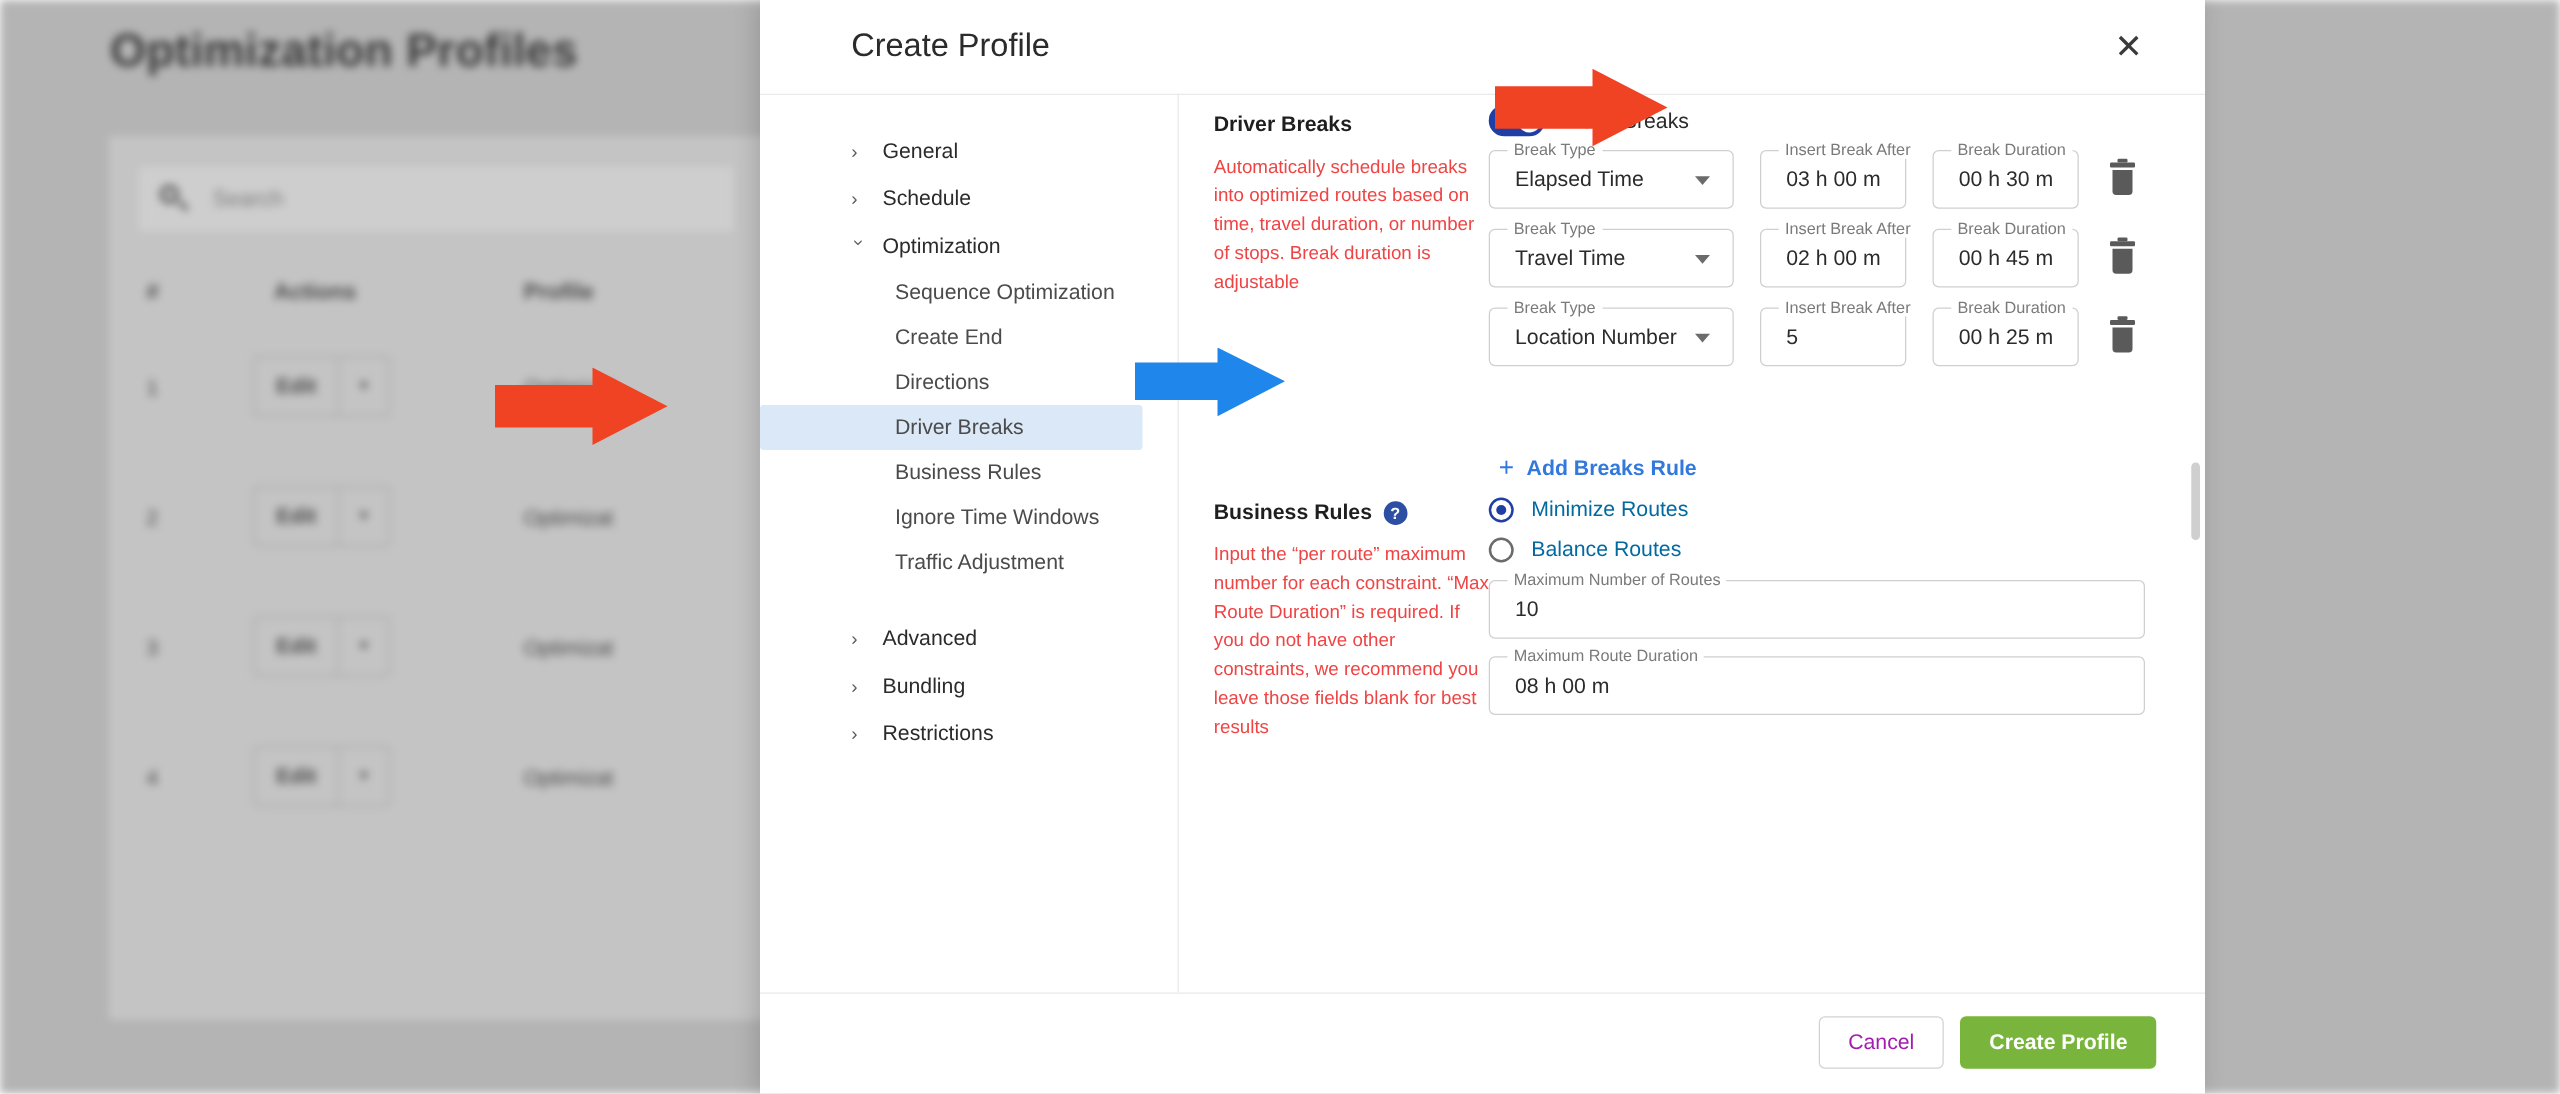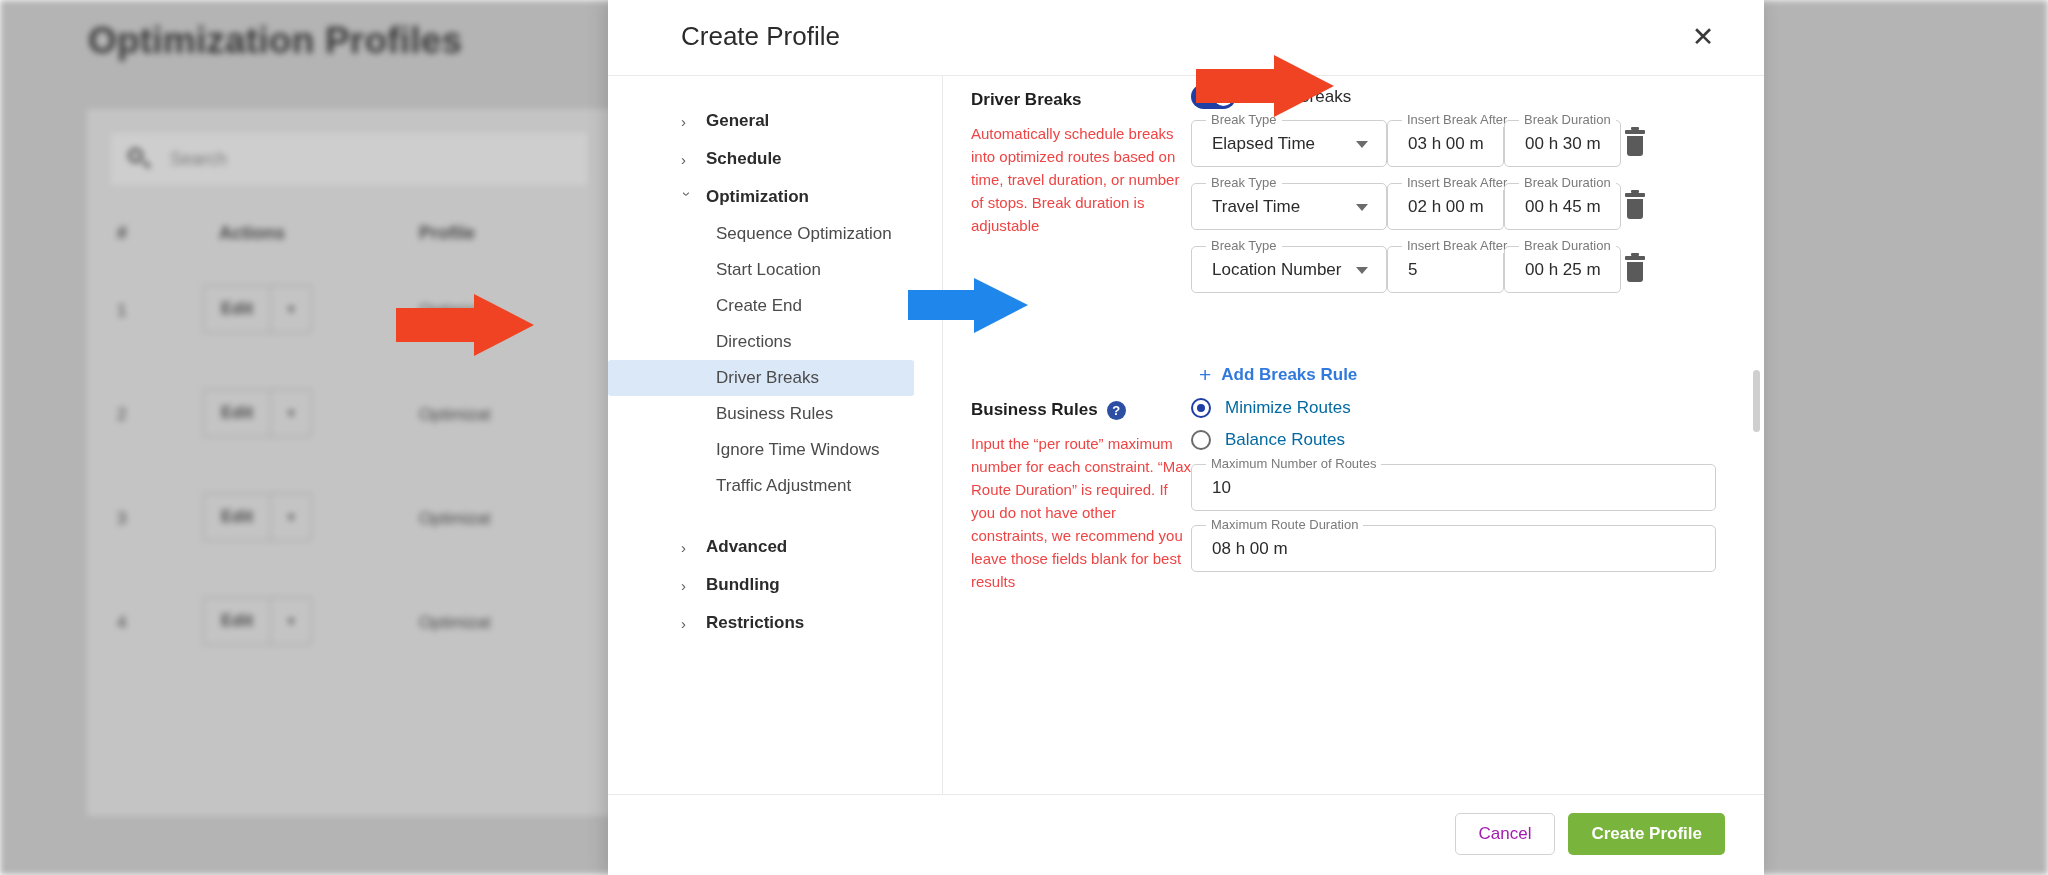--- a/index.html
+++ b/index.html
@@ -96,21 +96,21 @@
   }
   .nav-pane {
     width: 335px; border-right: 1px solid #e9e9e9;
     padding-top: 26px; flex: none;
   }
   .nav-group {
     display: flex; align-items: center; gap: 13px;
     padding: 9px 0 9px 73px; cursor: pointer;
   }
   .nav-group .chev { font-size: 15px; color: #5b5b5b; width: 12px; line-height: 1; }
-  .nav-group .lbl { font-size: 17px; font-weight: 700; color: #2b2b2b; }
+  .nav-group .lbl { font-size: 17px; font-weight: 400; color: #2b2b2b; }
   .nav-sub {
     font-size: 17px; color: #4b4b4b; cursor: pointer;
     padding: 8px 0 8px 108px; margin-right: 28px; border-radius: 3px;
   }
   .nav-sub.active { background: #dbe8f8; }
   .nav-gap { height: 24px; }
 
   .content-pane { flex: 1; position: relative; overflow: hidden; }
 
   .sec-desc { position: absolute; width: 222px; }
@@ -135,21 +135,21 @@
     position: relative; cursor: pointer; flex: none;
   }
   .toggle .knob {
     position: absolute; right: 3px; top: 3px;
     width: 19px; height: 19px; border-radius: 50%; background: #fff;
   }
   .toggle-label { font-size: 17px; color: #2b2b2b; }
 
   
   .rules { position: absolute; left: 248px; top: 44px; }
-  .rule-row { display: flex; align-items: center; margin-bottom: 16px; }
+  .rule-row { display: flex; align-items: center; gap: 21px; margin-bottom: 16px; }
   .field {
     position: relative; height: 47px; border: 1px solid #cfcfcf; border-radius: 5px;
     display: flex; align-items: center; background: #fff;
   }
   .field > .flabel {
     position: absolute; left: 14px; top: -9px; padding: 0 5px;
     background: #fff; font-size: 13px; color: #7a7a7a; white-space: nowrap;
   }
   .field > .fval {
     padding-left: 20px; font-size: 17px; color: #2b2b2b; white-space: nowrap;
@@ -296,21 +296,20 @@
         <div class="nav-group">
           <span class="chev">›</span>
           <span class="lbl">Schedule</span>
         </div>
         <div class="nav-group">
           <span class="chev" style="transform:rotate(90deg)">›</span>
           <span class="lbl">Optimization</span>
         </div>
 
         <div class="nav-sub">Sequence Optimization</div>
-        <div class="nav-sub">Start Location</div>
         <div class="nav-sub">Create End</div>
         <div class="nav-sub">Directions</div>
         <div class="nav-sub active">Driver Breaks</div>
         <div class="nav-sub">Business Rules</div>
         <div class="nav-sub">Ignore Time Windows</div>
         <div class="nav-sub">Traffic Adjustment</div>
 
         <div class="nav-gap"></div>
 
         <div class="nav-group">

